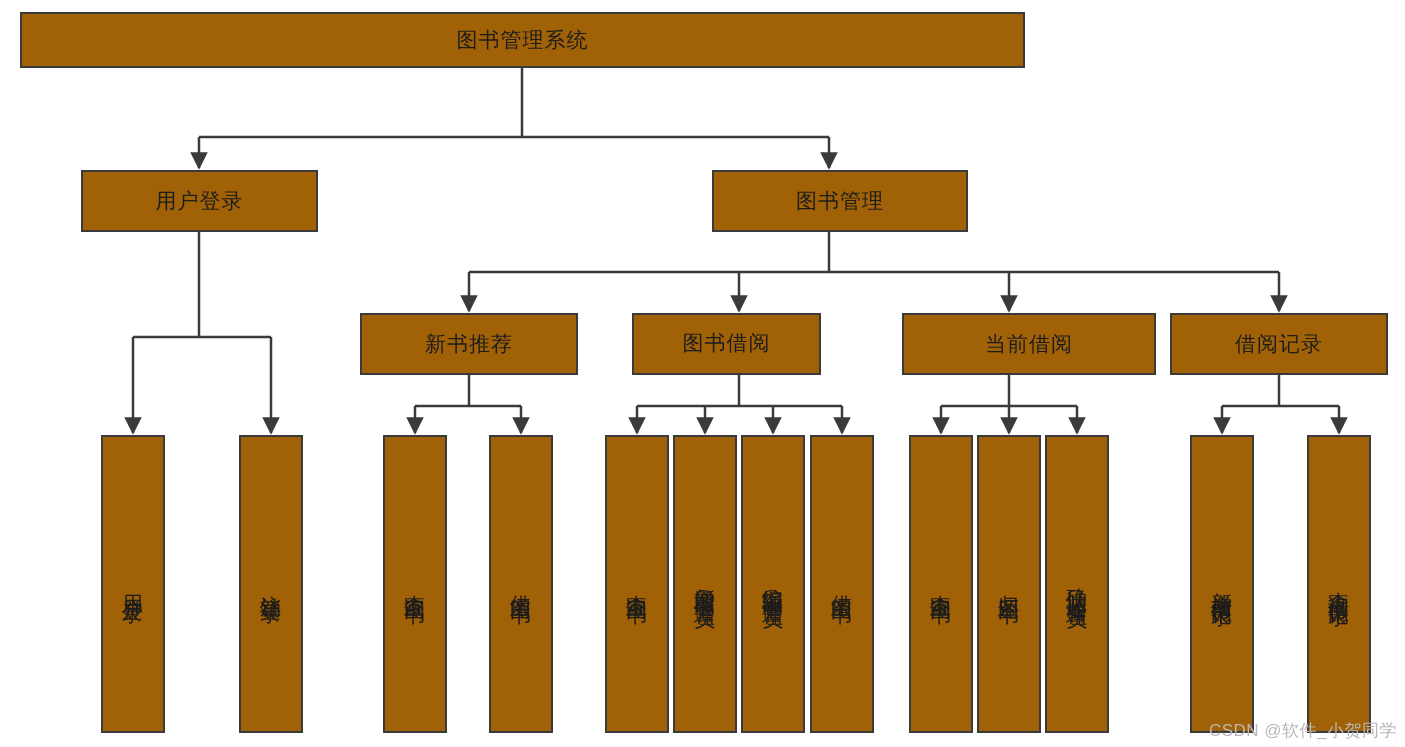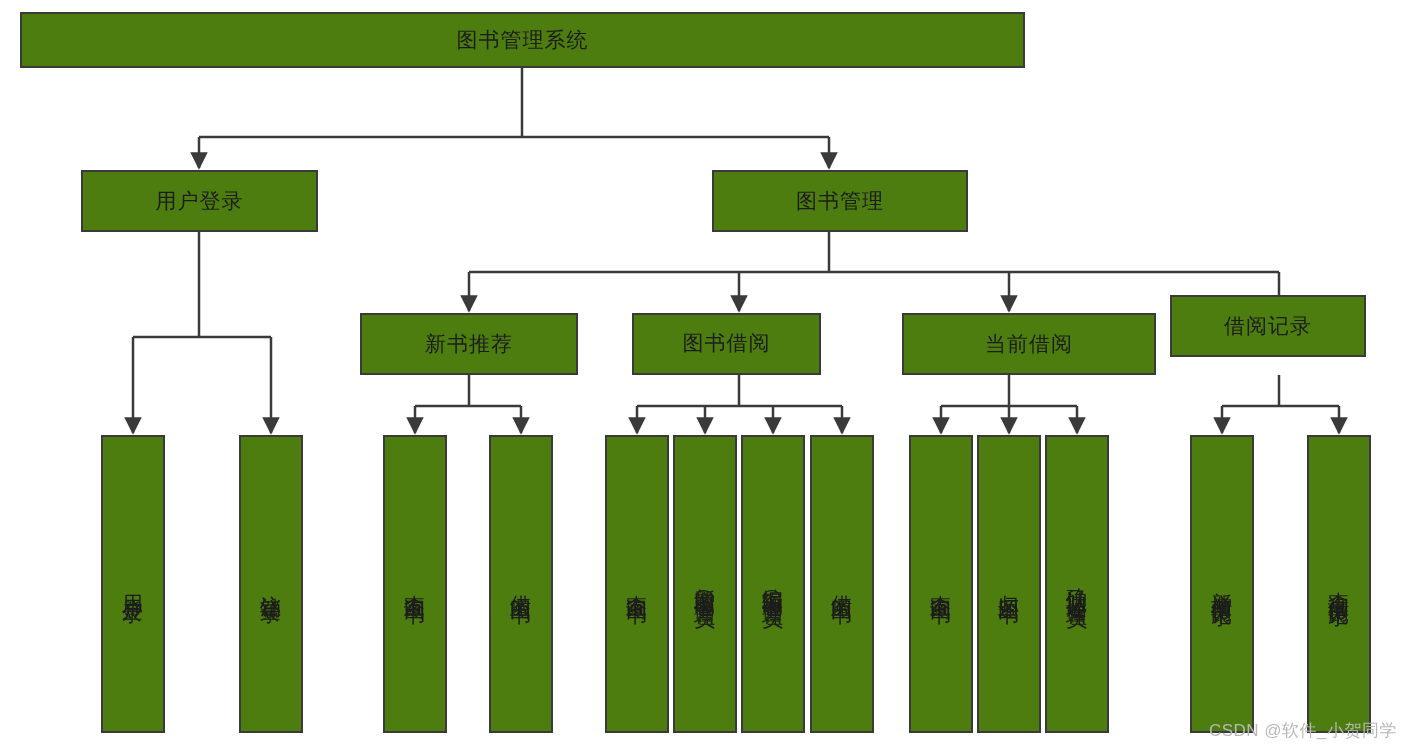--- a/index.html
+++ b/index.html
@@ -22,21 +22,21 @@
     left: 0;
     top: 0;
     width: 1405px;
     height: 747px;
     pointer-events: none;
   }
   .node {
     position: absolute;
     box-sizing: border-box;
     border: 2px solid #3a3a3a;
-    background: #4d7c0f;
+    background: #a16207;
     display: flex;
     align-items: center;
     justify-content: center;
     color: #1c1c1c;
   }
   .node-h {
     font-size: 21px;
     letter-spacing: 1px;
     line-height: 1.2;
   }
@@ -131,21 +131,21 @@
 
   <div class="node node-h" style="left:360px; top:313px; width:218px; height:62px;">
     <span>新书推荐</span>
   </div>
   <div class="node node-h" style="left:632px; top:313px; width:189px; height:62px;font-family:Liberation Serif, serif;">
     <span>图书借阅</span>
   </div>
   <div class="node node-h" style="left:902px; top:313px; width:254px; height:62px;">
     <span>当前借阅</span>
   </div>
-  <div class="node node-h" style="left:1170px; top:295px; width:196px; height:62px;">
+  <div class="node node-h" style="left:1170px; top:313px; width:218px; height:62px;">
     <span>借阅记录</span>
   </div>
 
   <div class="node node-v" style="left:101px; top:435px; width:64px; height:298px;">
     <span class="vtext">用户登录</span>
   </div>
   <div class="node node-v" style="left:239px; top:435px; width:64px; height:298px;">
     <span class="vtext">注销登录</span>
   </div>
 

